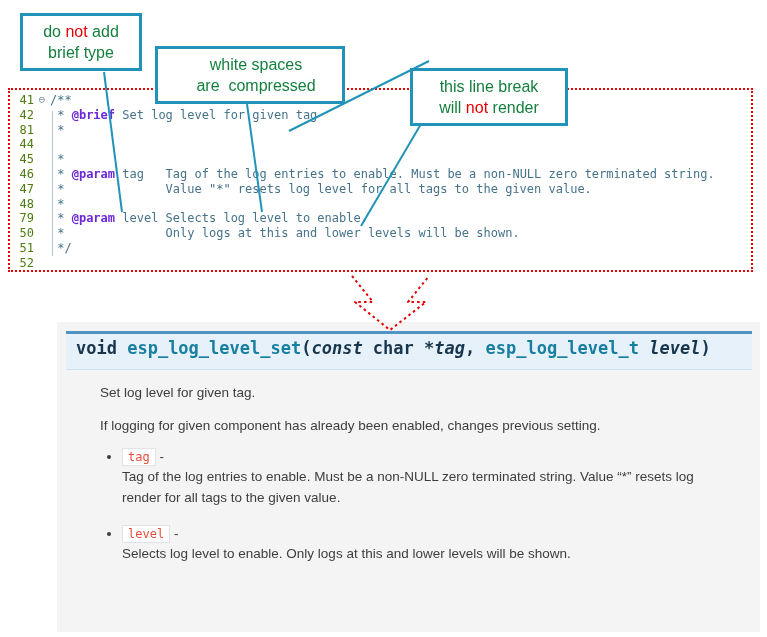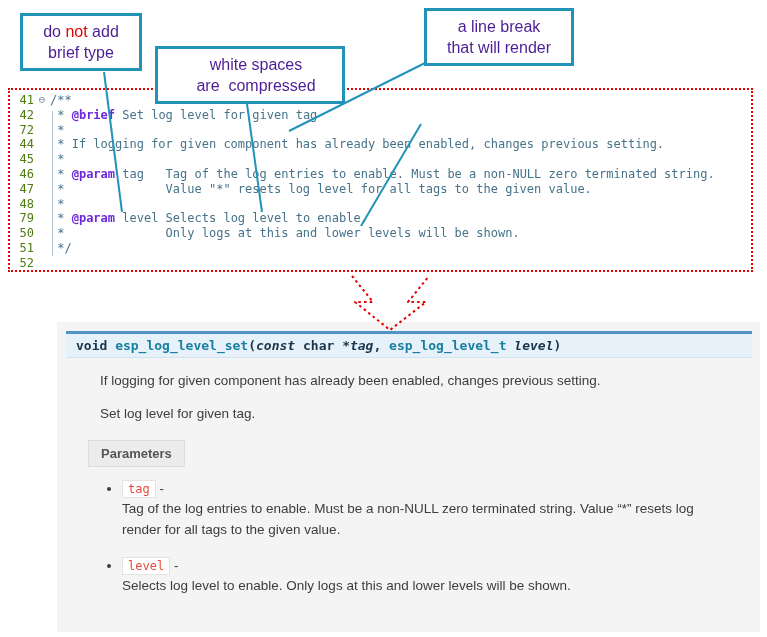--- a/index.html
+++ b/index.html
@@ -22,29 +22,29 @@
              border:2px dotted #e60000; background:#ffffff; padding-top:3px; z-index:2; }
   .fold-rail { position:absolute; left:42px; top:21px; width:1px; height:145px; background:#b6c5cd; }
   .code-row { display:flex; font-family:"DejaVu Sans Mono", monospace; font-size:12px;
               line-height:14.8px; height:14.8px; white-space:pre; }
   .gut  { width:24px; text-align:right; color:#4d7c0f; flex:none; }
   .fold { width:16px; text-align:center; color:#7b909c; flex:none; font-size:11px; }
   .code-text { white-space:pre; }
   .sg-c  { color:#46738a; }
   .sg-ct { color:#6d28d9; font-weight:bold; }
   .sg-k  { color:#7f0055; font-weight:bold; }
-  .sg-p  { color:#4c1d95; }
+  .sg-p  { color:#15803d; }
   .sg-fn { color:#1a1a1a; font-weight:bold; }
 
   
   .docpanel { position:absolute; left:57px; top:322px; width:703px; height:310px;
               background:#f4f4f4; box-sizing:border-box; z-index:2; }
   .sig { margin:9px 8px 0 9px; background:#e7f1f9; border-top:3px solid #4f94c4;
-         border-bottom:1px solid #cfe3f1; padding:4px 10px 4px;
-         font-family:"DejaVu Sans Mono", monospace; font-size:13px; font-weight:bold; color:#17364d; }
+         border-bottom:1px solid #cfe3f1; padding:4px 10px 11px;
+         font-family:"DejaVu Sans Mono", monospace; font-size:17px; font-weight:bold; color:#17364d; }
   .sg-kw  { color:#17364d; font-weight:bold; }
   .sg-kwi { color:#17364d; font-weight:bold; font-style:italic; }
   .sg-name{ color:#177fa0; font-weight:bold; }
   .sg-ty  { color:#177fa0; font-weight:bold; }
   .sg-pi  { color:#17364d; font-weight:bold; font-style:italic; }
   .sg-pl  { color:#17364d; font-weight:bold; }
 
   .doc-p { margin:13px 24px 0 43px; font-size:13.5px; color:#3d3d3d; line-height:1.45; }
   .plabel { display:inline-block; margin:17px 0 0 31px; background:#ececec; border:1px solid #dcdcdc;
             padding:5px 12px; font-weight:bold; font-size:13px; color:#555555; }
@@ -68,46 +68,45 @@
     <line x1="247" y1="104" x2="262" y2="212" stroke="#2293b8" stroke-width="2"></line>
     <line x1="429" y1="61" x2="289" y2="131" stroke="#2293b8" stroke-width="2"></line>
     <line x1="421" y1="124" x2="361" y2="226" stroke="#2293b8" stroke-width="2"></line>
     <path d="M352,276 L373,302 L355,302 L390,330 L426,302 L408,302 L429,276" fill="none" stroke="#e60000" stroke-width="2" stroke-dasharray="2.5 3.2" stroke-linejoin="round"></path>
   </svg>
 
   <div class="callout" id="callout-no-datatype"><span class="sg-p">do </span><span class="sg-red">not</span><span class="sg-p"> add
 brief type</span></div>
   <div class="callout" id="callout-whitespace"><span class="sg-p">white spaces
 are  compressed</span></div>
-  <div class="callout" id="callout-break-render"><span class="sg-p">a line break
-that will render</span></div>
+  <div class="callout" id="callout-break-norender"><span class="sg-p">this line break
+will </span><span class="sg-red">not</span><span class="sg-p"> render</span></div>
 
   <div class="codebox">
     <div class="fold-rail"></div>
     <div>
         <div class="code-row"><span class="gut">41</span><span class="fold">⊖</span><span class="code-text"><span class="sg-c">/**</span></span></div>
         <div class="code-row"><span class="gut">42</span><span class="fold"></span><span class="code-text"><span class="sg-c"> * </span><span class="sg-ct">@brief</span><span class="sg-c"> Set log level for given tag</span></span></div>
-        <div class="code-row"><span class="gut">72</span><span class="fold"></span><span class="code-text"><span class="sg-c"> *</span></span></div>
-        <div class="code-row"><span class="gut">44</span><span class="fold"></span><span class="code-text"><span class="sg-c"> * If logging for given component has already been enabled, changes previous setting.</span></span></div>
+        <div class="code-row"><span class="gut">81</span><span class="fold"></span><span class="code-text"><span class="sg-c"> *</span></span></div>
+        <div class="code-row"><span class="gut">44</span><span class="fold"></span></div>
         <div class="code-row"><span class="gut">45</span><span class="fold"></span><span class="code-text"><span class="sg-c"> *</span></span></div>
         <div class="code-row"><span class="gut">46</span><span class="fold"></span><span class="code-text"><span class="sg-c"> * </span><span class="sg-ct">@param</span><span class="sg-c"> tag   Tag of the log entries to enable. Must be a non-NULL zero terminated string.</span></span></div>
         <div class="code-row"><span class="gut">47</span><span class="fold"></span><span class="code-text"><span class="sg-c"> *              Value "*" resets log level for all tags to the given value.</span></span></div>
         <div class="code-row"><span class="gut">48</span><span class="fold"></span><span class="code-text"><span class="sg-c"> *</span></span></div>
         <div class="code-row"><span class="gut">79</span><span class="fold"></span><span class="code-text"><span class="sg-c"> * </span><span class="sg-ct">@param</span><span class="sg-c"> level Selects log level to enable.</span></span></div>
         <div class="code-row"><span class="gut">50</span><span class="fold"></span><span class="code-text"><span class="sg-c"> *              Only logs at this and lower levels will be shown.</span></span></div>
         <div class="code-row"><span class="gut">51</span><span class="fold"></span><span class="code-text"><span class="sg-c"> */</span></span></div>
         <div class="code-row"><span class="gut">52</span><span class="fold"></span></div>
       </div>
   </div>
 
   <div class="docpanel">
     <div class="sig"><span class="sg-kw">void </span><span class="sg-name">esp_log_level_set</span><span class="sg-pl">(</span><span class="sg-kwi">const</span><span class="sg-pl">  char *</span><span class="sg-pi">tag</span><span class="sg-pl">, </span><span class="sg-ty">esp_log_level_t </span><span class="sg-pi">level</span><span class="sg-pl">)</span></div>
+    <p class="doc-p">Set log level for given tag.</p>
     <p class="doc-p">If logging for given component has already been enabled, changes previous setting.</p>
-    <p class="doc-p">Set log level for given tag.</p>
-    <div class="plabel">Parameters</div>
     <ul class="params">
       <li>
         <span class="chip">tag</span><span class="sep"> - </span>
         <div class="desc">Tag of the log entries to enable. Must be a non-NULL zero terminated string. Value “*” resets log render for all tags to the given value.</div>
       </li>
       <li>
         <span class="chip">level</span><span class="sep"> - </span>
         <div class="desc">Selects log level to enable. Only logs at this and lower levels will be shown.</div>
       </li>
     </ul>

